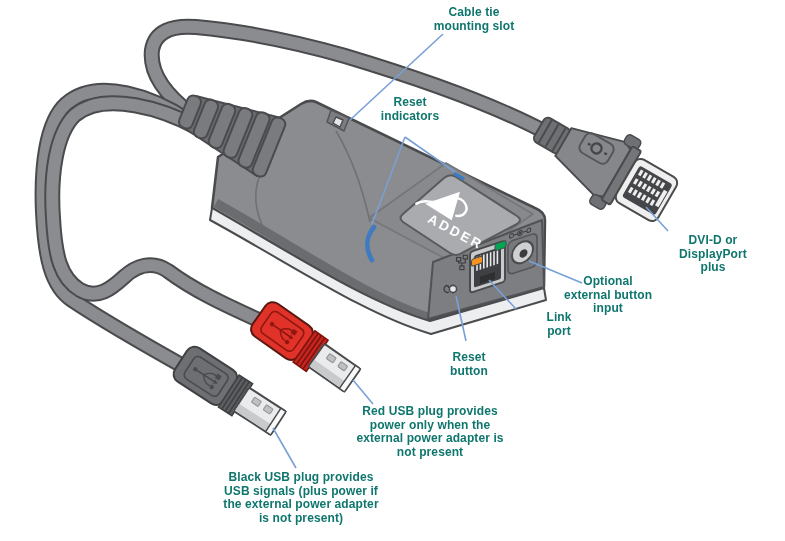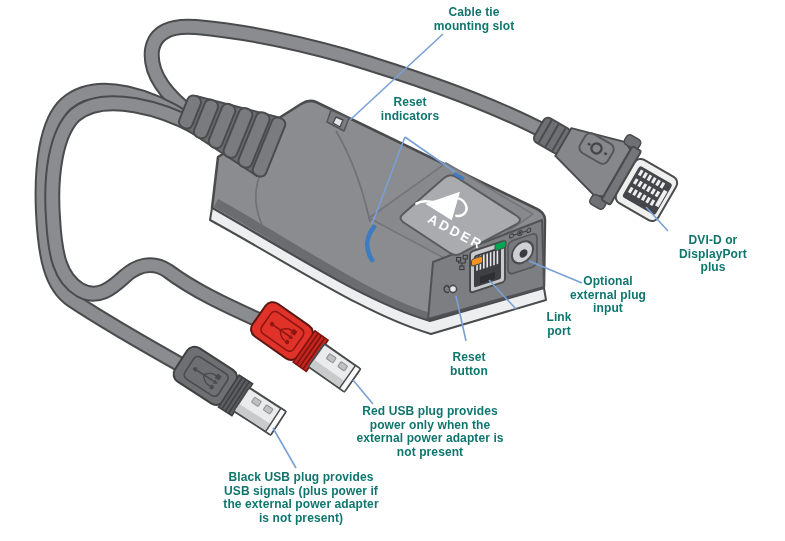--- a/index.html
+++ b/index.html
@@ -206,21 +206,21 @@
   </g>
 </svg>
 
 <div class="lbl" style="left:474px;top:6px">Cable tie
 mounting slot</div>
 <div class="lbl" style="left:410px;top:96px">Reset
 indicators</div>
 <div class="lbl" style="left:713px;top:234px">DVI-D or DisplayPort
 plus</div>
 <div class="lbl" style="left:608px;top:275px">Optional
-external plug
+external button
 input</div>
 <div class="lbl" style="left:559px;top:311px">Link
 port</div>
 <div class="lbl" style="left:469px;top:351px">Reset
 button</div>
 <div class="lbl" style="left:301px;top:471px">Black USB plug provides
 USB signals (plus power if
 the external power adapter
 is not present)</div>
 <div class="lbl" style="left:430px;top:405px">Red USB plug provides

